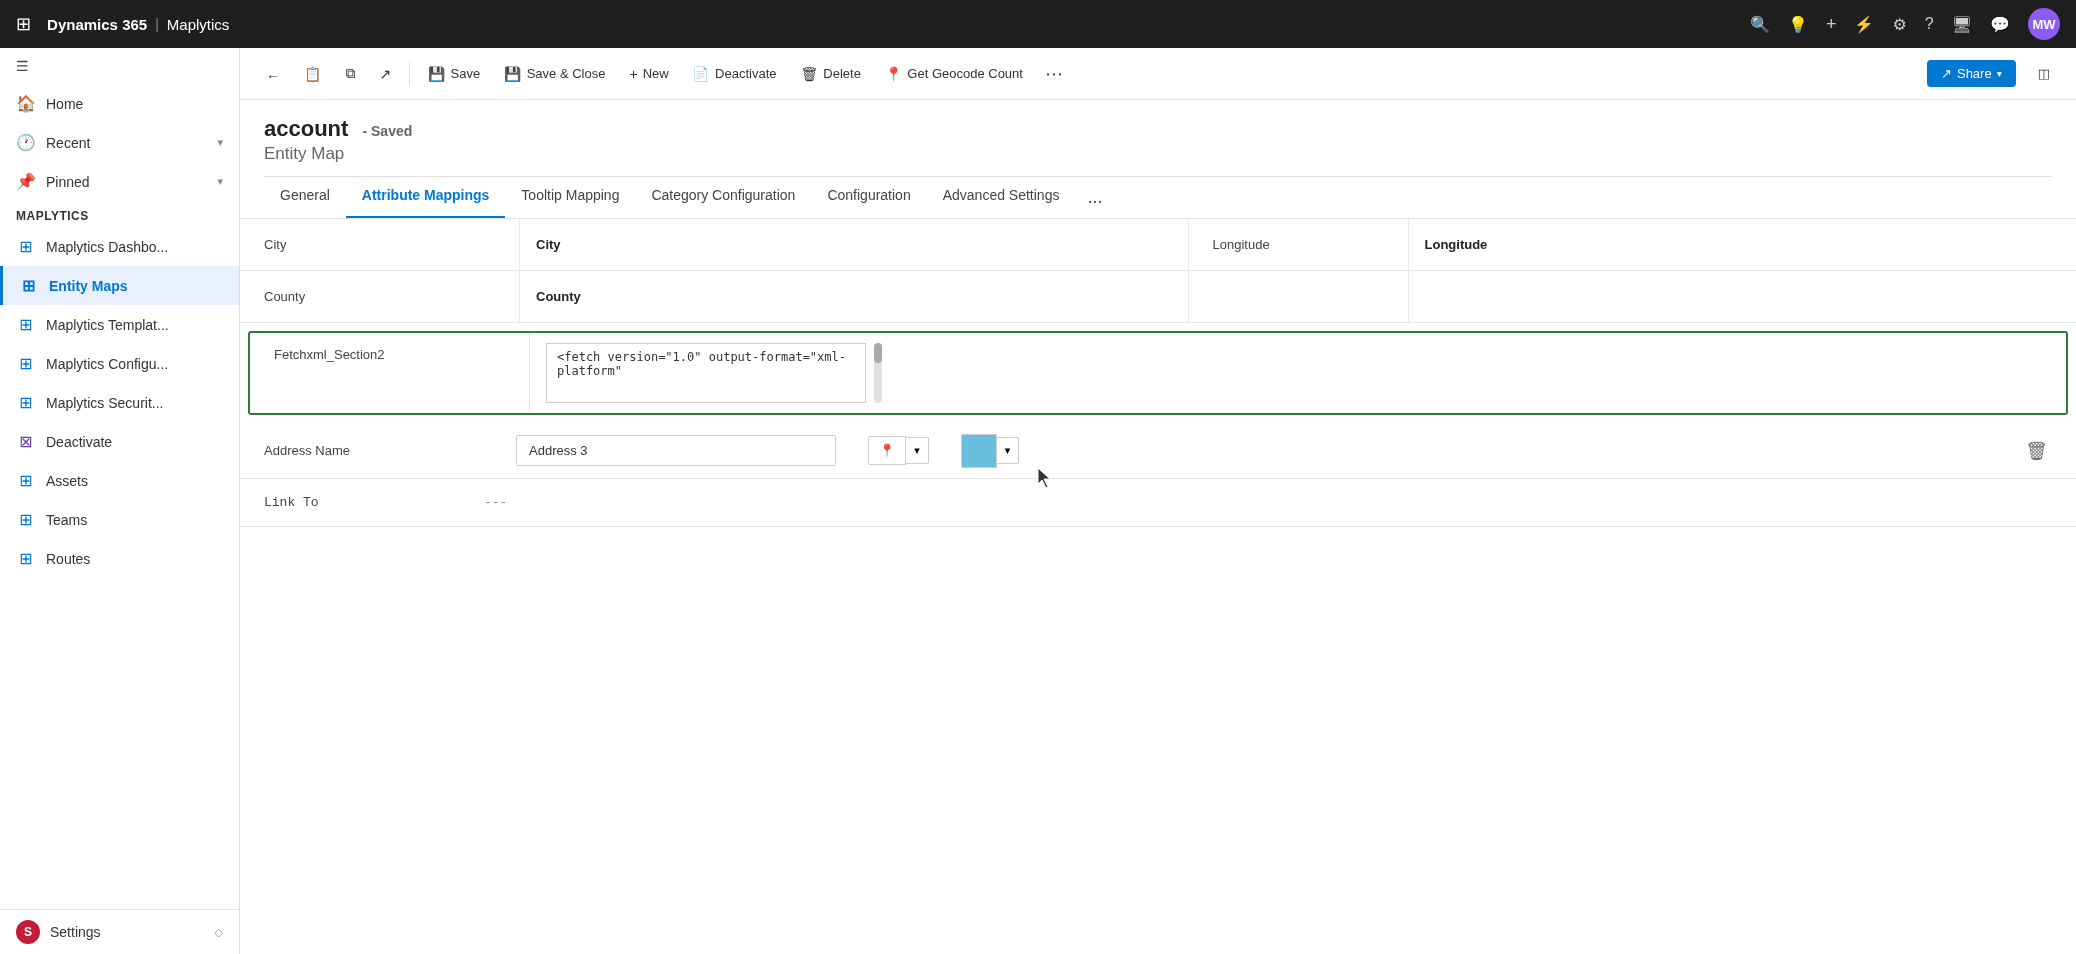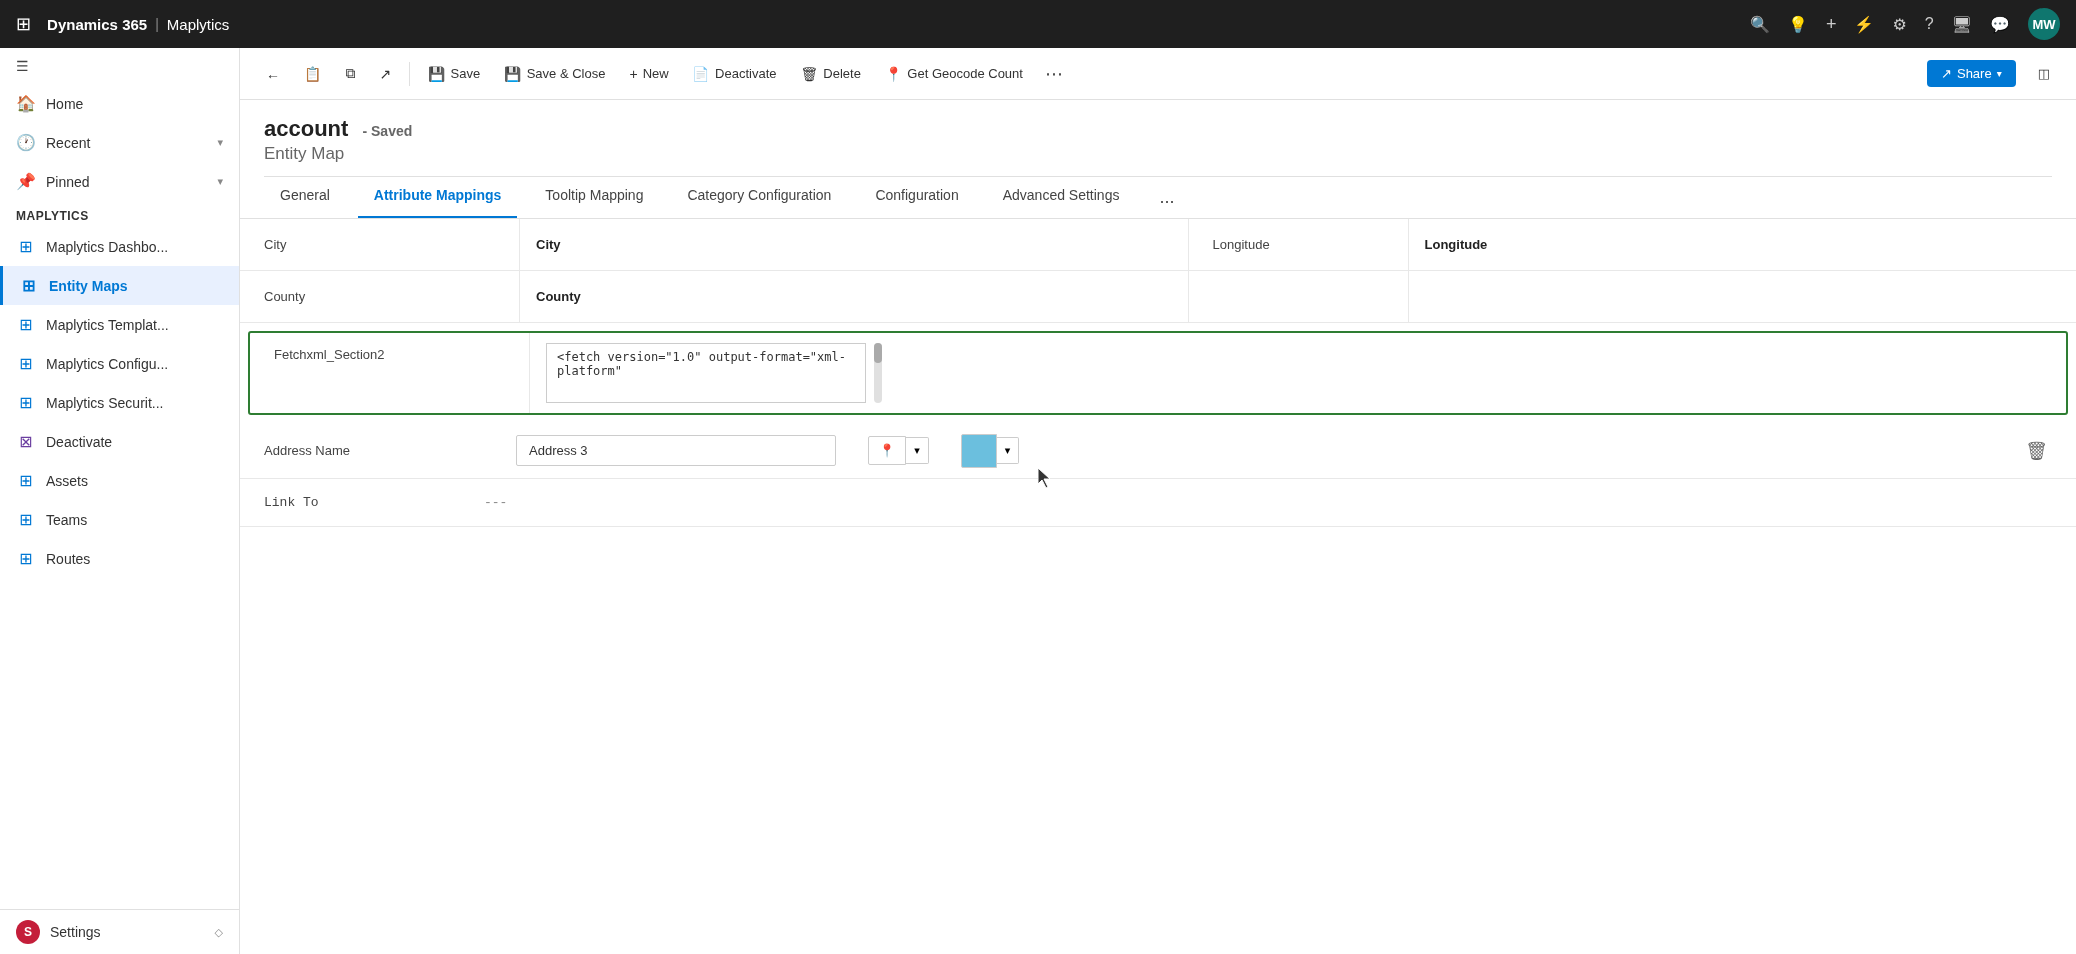--- a/index.html
+++ b/index.html
@@ -11,21 +11,21 @@
       background: #1a1a2e; display: flex; align-items: center; padding: 0 16px; z-index: 100;
       background: #1f1f1f;
     }
     .top-bar-apps { color: #fff; font-size: 18px; margin-right: 16px; cursor: pointer; }
     .top-bar-title { color: #fff; font-size: 15px; font-weight: 600; }
     .top-bar-separator { color: #888; margin: 0 8px; }
     .top-bar-subtitle { color: #fff; font-size: 15px; }
     .top-bar-actions { margin-left: auto; display: flex; align-items: center; gap: 18px; }
     .top-bar-icon { color: #ccc; font-size: 16px; cursor: pointer; }
     .top-bar-avatar {
-      width: 32px; height: 32px; border-radius: 50%; background: #0f766e; color: #fff;
+      width: 32px; height: 32px; border-radius: 50%; background: #8b5cf6; color: #fff;
       display: flex; align-items: center; justify-content: center; font-size: 13px; font-weight: 600; cursor: pointer;
     }
 
     
     .sidebar {
       width: 240px; background: #fff; border-right: 1px solid #e0e0e0;
       margin-top: 48px; display: flex; flex-direction: column; height: calc(954px - 48px);
       overflow-y: auto; flex-shrink: 0;
     }
     .sidebar-collapse { padding: 10px 16px; cursor: pointer; color: #444; }
@@ -59,21 +59,21 @@
     .toolbar-sep { width: 1px; height: 24px; background: #e0e0e0; margin: 0 4px; }
     .toolbar-more { font-size: 18px; padding: 4px 8px; cursor: pointer; color: #444; }
 
     
     .record-header { background: #fff; padding: 16px 24px 0; border-bottom: 1px solid #e0e0e0; }
     .record-title { font-size: 22px; font-weight: 600; color: #222; }
     .record-title span.saved { font-size: 14px; font-weight: 700; color: #666; margin-left: 8px; }
     .record-subtitle { font-size: 17px; color: #666; margin-top: 2px; margin-bottom: 12px; }
 
     
-    .tabs { display: flex; gap: 12px; border-top: 1px solid #e0e0e0; }
+    .tabs { display: flex; gap: 0; border-top: 1px solid #e0e0e0; }
     .tab {
       padding: 10px 16px; cursor: pointer; color: #444; font-size: 14px;
       border-bottom: 2px solid transparent; white-space: nowrap;
     }
     .tab.active { color: #0078d4; border-bottom: 2px solid #0078d4; font-weight: 600; text-align: center; }
     .tab-more { padding: 10px 12px; cursor: pointer; color: #444; font-size: 18px; }
 
     
     .content { flex: 1; overflow-y: auto; background: #fff; padding: 0; }
     .mapping-row {

